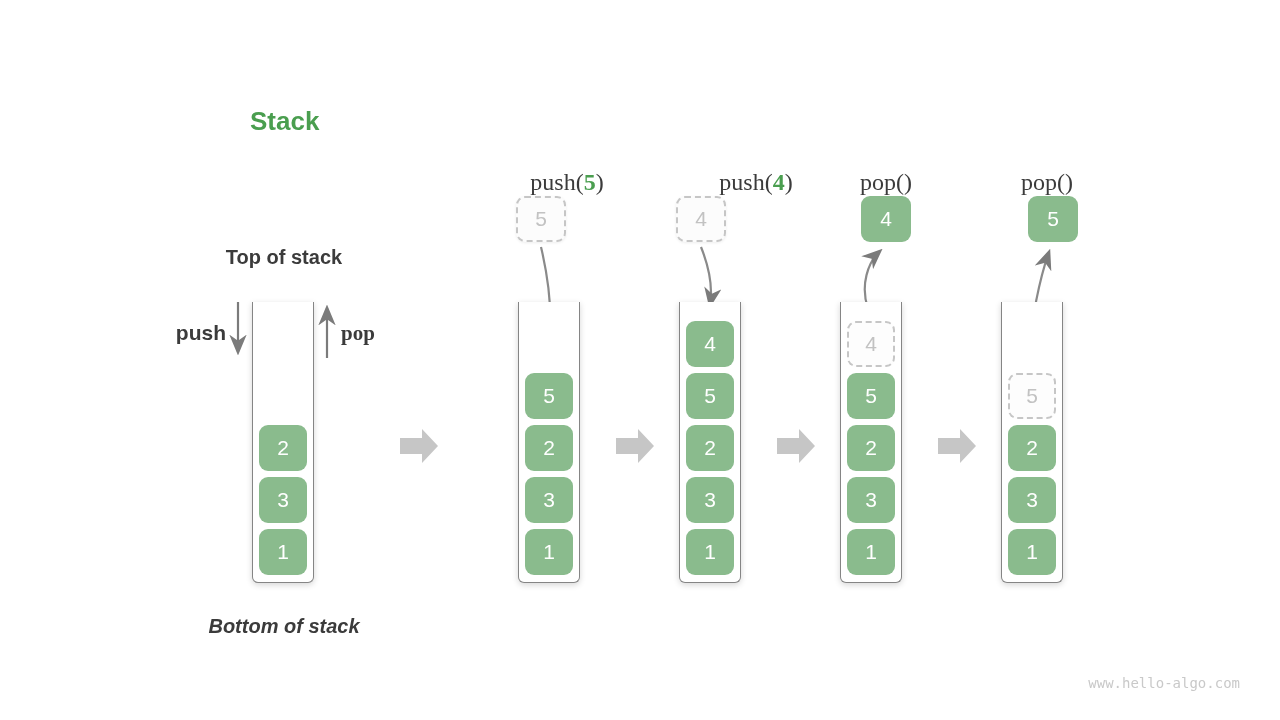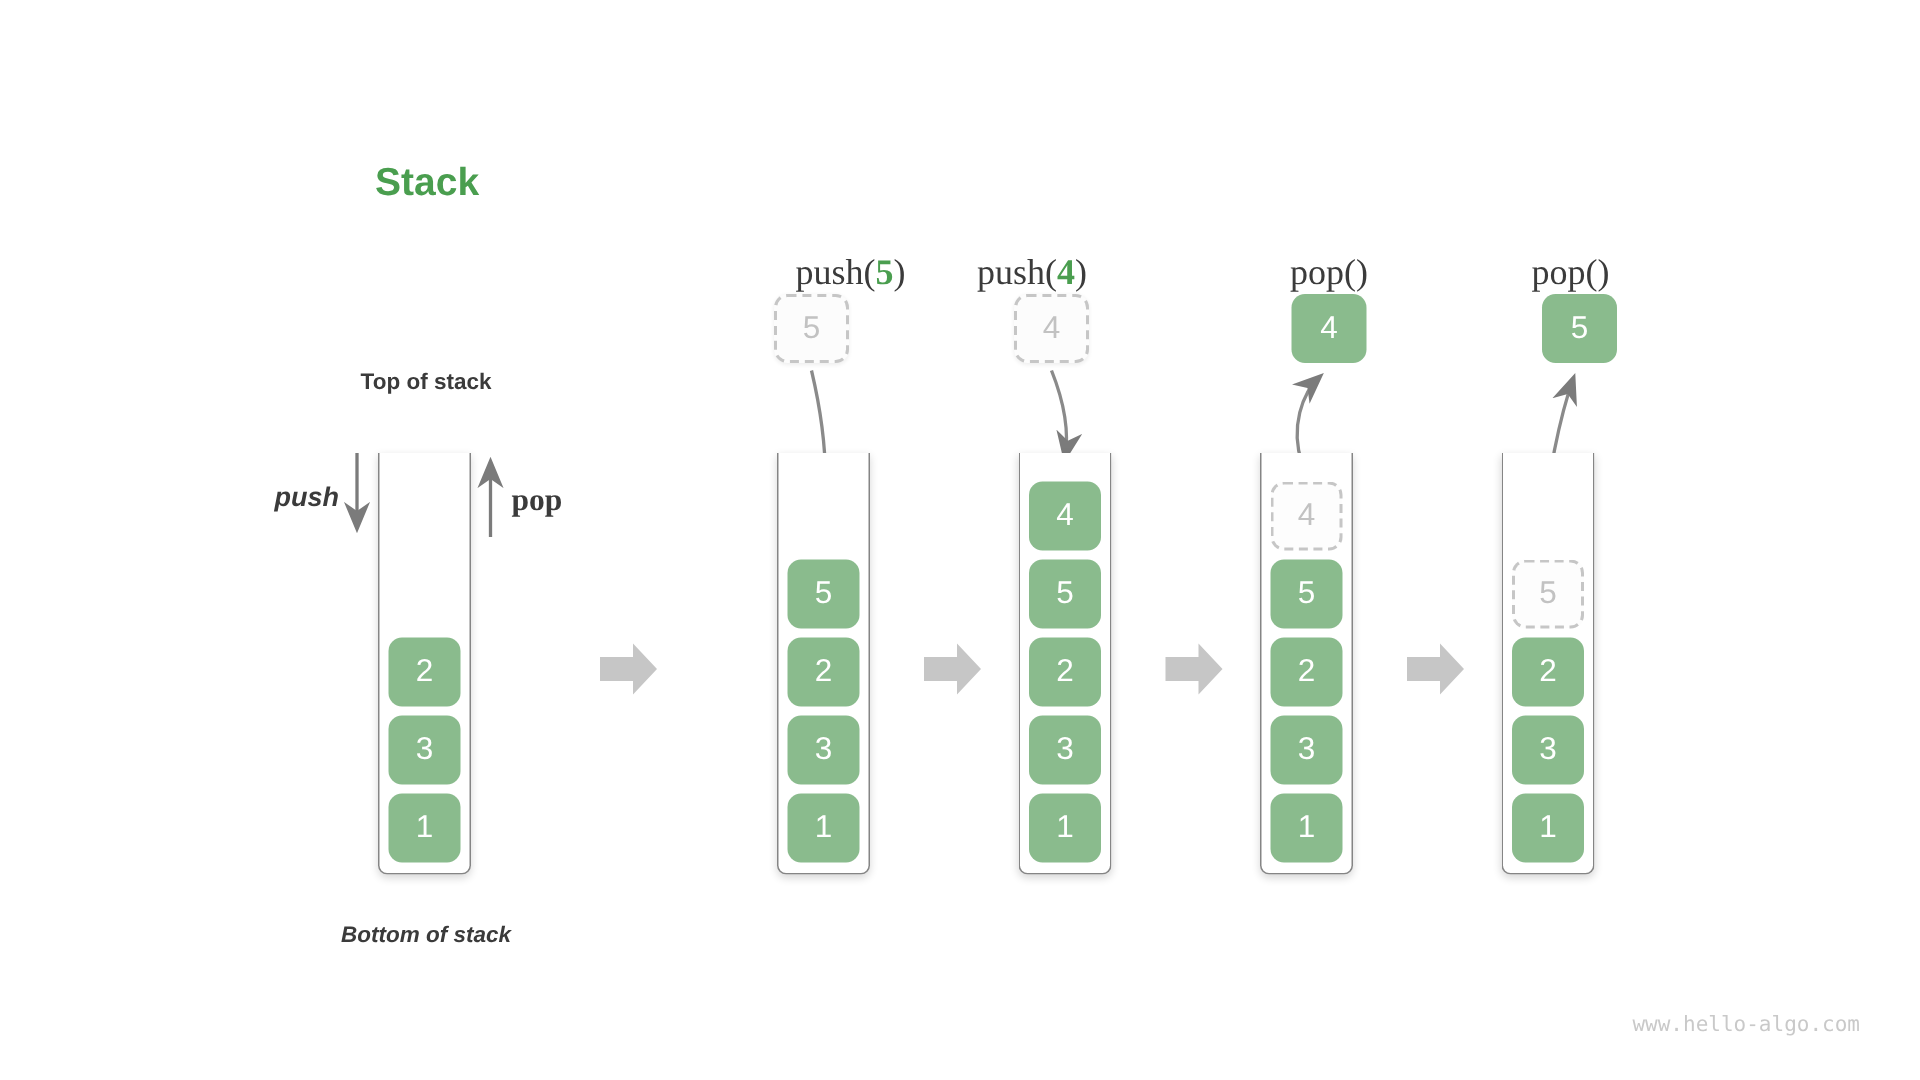--- a/index.html
+++ b/index.html
@@ -5,24 +5,24 @@
   html,body { margin:0; padding:0; background:#ffffff; }
   .canvas {
     position:relative; width:1280px; height:720px; background:#fff;
     font-family:"Liberation Sans", sans-serif; overflow:hidden;
   }
   .arrows-layer { position:absolute; left:0; top:0; }
   .diagram-title {
     position:absolute; left:250px; top:106px;
     font-size:26px; font-weight:bold; color:var(--title-green,#4a9e4f);
   }
-  .blabel { position:absolute; font-weight:bold; color:var(--text-dark,#3b3b3b); font-size:15px; white-space:nowrap; }
+  .blabel { position:absolute; font-weight:bold; color:var(--text-dark,#3b3b3b); font-size:20px; white-space:nowrap; }
   .top-label    { left:284px; top:246px; transform:translateX(-50%); }
   .bottom-label { left:284px; top:615px; transform:translateX(-50%);font-style:italic; }
-  .push-label   { left:226px; top:321px; transform:translateX(-100%); font-size:18px;font-style:italic; }
+  .push-label   { left:226px; top:321px; transform:translateX(-100%); font-size:21px; }
   .pop-label    { left:341px; top:321px; font-size:21px;font-family:Liberation Serif, serif; }
   .op {
     position:absolute; top:141px; transform:translateX(-50%);
     font-family:Liberation Serif, serif; font-size:24px;
     color:var(--text-dark,#3b3b3b); white-space:nowrap;margin-top:28px;
   }
   .op .arg { color:var(--title-green,#4a9e4f); font-weight:bold; }
   .stackc {
     position:absolute; width:62px; height:281px; background:#fff;
     border:1.6px solid #858585; border-top:none; border-radius:0 0 6px 6px;
@@ -83,21 +83,21 @@
 
   <div class="diagram-title">Stack</div>
 
   <div class="blabel top-label">Top of stack</div>
   <div class="blabel push-label">push</div>
   <div class="blabel pop-label">pop</div>
   <div class="blabel bottom-label">Bottom of stack</div>
 
   <div id="ops">
       <div class="op" style="left: 567px;"><span>push(</span><span class="arg">5</span><span>)</span></div>
-      <div class="op" style="left: 688px;"><span>push(</span><span class="arg">4</span><span>)</span></div>
+      <div class="op" style="left: 756px;"><span>push(</span><span class="arg">4</span><span>)</span></div>
       <div class="op" style="left: 886px;"><span>pop()</span></div>
       <div class="op" style="left: 1047px;"><span>pop()</span></div>
     </div>
   <div id="stacks">
       <div class="stackc" style="left: 252px; top: 302px;">
         <div class="cell">2</div>
         <div class="cell">3</div>
         <div class="cell">1</div>
       </div>
       <div class="stackc" style="left: 518px; top: 302px;">

